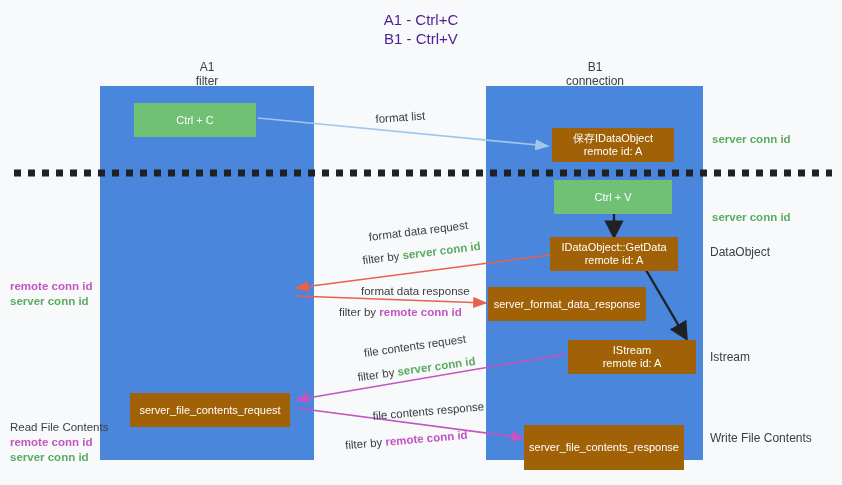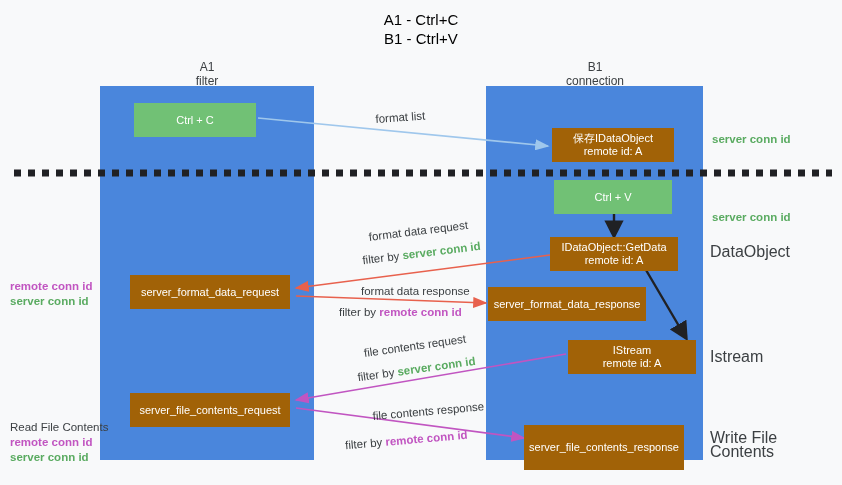--- a/index.html
+++ b/index.html
@@ -8,21 +8,21 @@
     background:#f8f9fa;
     font-family:"Liberation Sans","DejaVu Sans",sans-serif;
     position:relative;overflow:hidden;
     color:#3c4043;
   }
   #stage{position:absolute;left:0;top:0;width:842px;height:485px;}
 
   
   .title{
     position:absolute;left:0;top:10px;width:842px;
-    text-align:center;font-size:15px;line-height:19px;color:#000000;
+    text-align:center;font-size:15px;line-height:19px;color:#4c1d95;
     white-space:pre-line;
   }
 
   
   .colhdr{
     position:absolute;text-align:center;font-size:12px;line-height:14px;
     color:#3c4043;white-space:pre-line;width:200px;
   }
 
   
@@ -36,21 +36,21 @@
   }
   .box.green{background:#71c175;}
   .box.orange{background:#a16207;}
 
   
   .lbl{
     position:absolute;font-size:11.5px;line-height:14px;color:#3c4043;
     white-space:pre-line;
   }
   .lbl.green{color:#5aab61;font-weight:bold;}
-  .lbl.right{font-size:16px;color:#3c4043;}
+  .lbl.right{font-size:12px;color:#3c4043;}
   .lbl.rot{transform-origin:left top;}
 
   .two-tone{position:absolute;font-size:11.5px;line-height:14px;white-space:nowrap;}
   .two-tone .k{color:#3c4043;}
   .two-tone .g{color:#5aab61;font-weight:bold;}
   .two-tone .p{color:#c155c1;font-weight:bold;}
 
   .stack{position:absolute;font-size:11.5px;line-height:15px;text-align:left;}
   .stack .r{color:#c155c1;font-weight:bold;}
   .stack .s{color:#5aab61;font-weight:bold;}
@@ -101,21 +101,20 @@
     <line x1="550" y1="255" x2="296" y2="288" stroke="#e8614d" stroke-width="1.6" marker-end="url(#ar-red)"></line>
 
     <line x1="296" y1="296" x2="486" y2="303" stroke="#e8614d" stroke-width="1.6" marker-end="url(#ar-red)"></line>
 
     <line x1="566" y1="354" x2="296" y2="400" stroke="#c155c1" stroke-width="1.6" marker-end="url(#ar-mag)"></line>
 
     <line x1="296" y1="408" x2="524" y2="438" stroke="#c155c1" stroke-width="1.6" marker-end="url(#ar-mag)"></line>
   </svg>
 
   <div class="box green" style="left:134px;top:103px;width:122px;height:28px;">Ctrl + C</div>
-  <div class="box orange" style="left:130px;top:275px;width:160px;height:27px;">server_format_data_request</div>
   <div class="box orange" style="left:130px;top:393px;width:160px;height:27px;">server_file_contents_request</div>
 
   <div class="box orange" style="left:552px;top:128px;width:122px;height:30px;">保存IDataObject
 remote id: A</div>
   <div class="box green" style="left:554px;top:180px;width:118px;height:26px;">Ctrl + V</div>
   <div class="box orange" style="left:550px;top:237px;width:128px;height:33px;">IDataObject::GetData
 remote id: A</div>
   <div class="box orange" style="left:488px;top:287px;width:158px;height:14px;text-align:right;">server_format_data_response</div>
   <div class="box orange" style="left:568px;top:340px;width:128px;height:32px;">IStream
 remote id: A</div>

